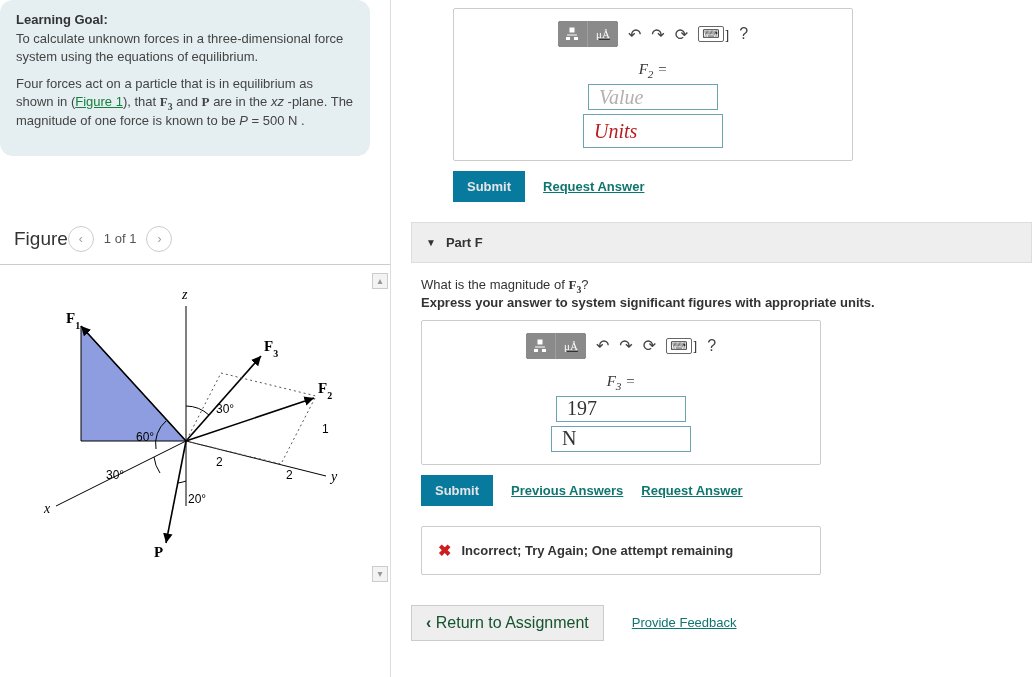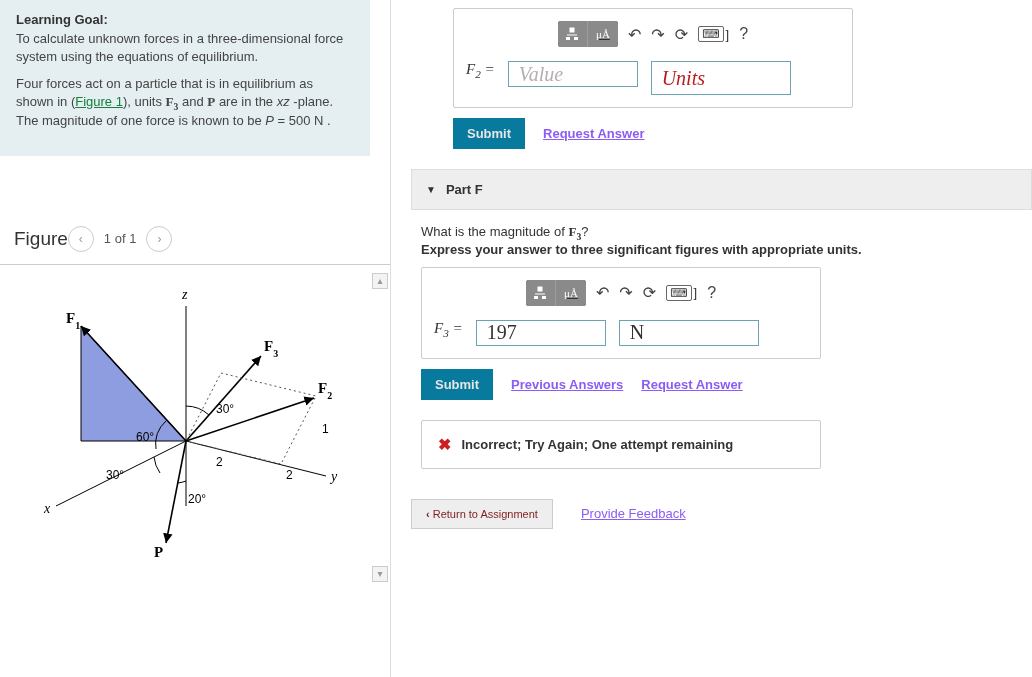--- a/index.html
+++ b/index.html
@@ -1,19 +1,19 @@
 <!DOCTYPE html>
 <html><head>
 <meta charset="utf-8">
 <style>
   * { box-sizing: border-box; }
   body { margin: 0; font-family: Arial, Helvetica, sans-serif; font-size: 13px; color: #333; background: #fff; width: 1032px; }
   .container { display: flex; }
   .left { width: 390px; padding: 0; }
-  .learning-goal { background: #e5eff1; padding: 12px 16px 16px; margin: 0 0 8px 0; width: 370px; }
+  .learning-goal { background: #e5eff1; padding: 12px 16px 16px; margin: 0 0 8px 0; width: 370px; border-radius: 13px; }
   .learning-goal .heading { font-weight: bold; margin-bottom: 3px; }
   .learning-goal p { margin: 0 0 10px 0; line-height: 1.35; color: #444; }
   .learning-goal a { color: #15803d; text-decoration: underline; }
   .figure-section { margin-top: 70px; }
   .figure-header { display: flex; align-items: center; justify-content: flex-start; padding: 0 14px; }
   .figure-title { font-size: 19px; color: #333; }
   .pager { display: flex; align-items: center; gap: 6px; color: #555; }
   .pager .nav { width: 26px; height: 26px; border: 1px solid #ccc; border-radius: 50%; display: inline-flex; align-items: center; justify-content: center; color: #999; font-size: 12px; background: #fff; }
   .pager .counter { margin: 0 4px; }
   .figure-hr { border: none; border-top: 1px solid #ccc; margin: 12px 0 6px; }
@@ -22,52 +22,52 @@
   .scroll-up { top: 2px; }
   .scroll-down { bottom: 2px; }
 
   .right { flex: 1; padding: 0 0 0 20px; border-left: 1px solid #ddd; min-height: 677px; }
   .answer-panel { border: 1px solid #ccc; border-radius: 2px; padding: 12px; margin: 8px 0 10px; width: 400px; background: #fff; }
   .toolbar { display: flex; align-items: center; gap: 10px; justify-content: center; margin-bottom: 14px; }
   .tool-group { display: inline-flex; background: #0c4a6e; border-radius: 3px; overflow: hidden; text-decoration: underline; }
   .tool-btn { width: 30px; height: 26px; background: #8a8a8a; display: inline-flex; align-items: center; justify-content: center; color: #fff; font-size: 11px; font-family: 'Times New Roman', serif; border-right: 1px solid #9e9e9e; }
   .tool-btn:last-child { border-right: none; }
   .tool-icon { color: #444; font-size: 16px; cursor: pointer; }
-  .equation { display: flex; gap: 13px; }
+  .equation { display: flex; align-items: center; gap: 4px; flex-direction: column; }
   .eq-label { font-style: italic; font-family: 'Times New Roman', serif; font-size: 15px; }
   .input-box { border: 1px solid #6ba3b5; height: 26px; padding: 4px 10px; font-size: 20px; font-family: 'Times New Roman', serif; background: #fff; }
   .units-box { border: 1px solid #6ba3b5; height: 34px; padding: 4px 10px; font-size: 20px; font-family: 'Times New Roman', serif; color: #b91c1c; font-style: italic; width: 140px; display: inline-flex; align-items: center; }
   .value-placeholder { color: #b5afaf; font-style: italic; width: 130px; display: inline-flex; align-items: center; }
   .value-filled { width: 130px; display: inline-flex; align-items: center; }
   .actions { margin: 10px 0 20px; display: flex; align-items: center; gap: 18px; }
   .submit-btn { background: #077a9e; color: #e5e5e5; border: none; padding: 8px 14px; font-size: 13px; cursor: pointer; font-weight: bold; }
-  .link { color: #8b5cf6; text-decoration: underline; font-size: 13px; cursor: pointer; font-weight: bold; }
+  .link { color: #0f766e; text-decoration: underline; font-size: 13px; cursor: pointer; font-weight: bold; }
   .part-header { background: #eeeeee; padding: 12px 14px; margin: 14px 0 14px; font-weight: bold; color: #333; display: flex; align-items: center; gap: 10px; border: 1px solid #ddd; }
   .part-header .arrow { font-size: 10px; }
   .part-body { padding: 0 10px 0; }
   .question { }
   .instruction { font-weight: bold; margin-bottom: 10px; }
   .feedback { border: 1px solid #ccc; border-radius: 2px; padding: 14px 16px; width: 400px; margin-top: 8px; display: flex; align-items: center; gap: 10px; background: #fff; }
   .feedback .x { color: #cc1f1f; font-size: 16px; font-weight: bold; }
   .return-bar { margin-top: 30px; display: flex; align-items: center; gap: 28px; }
-  .return-btn { background: #eeeeee; border: 1px solid #ccc; padding: 8px 14px; color: #7f1d1d; font-size: 11px; cursor: pointer; }
+  .return-btn { background: #eeeeee; border: 1px solid #ccc; padding: 8px 14px; color: #14532d; font-size: 16px; cursor: pointer; }
   .keyboard-icon { font-size: 12px; border: 1px solid #666; padding: 0 3px; border-radius: 2px; }
   .main-block { padding-left: 42px; }
   sub { font-size: 0.75em; }
 </style>
 </head>
 <body>
 
 <div class="container">
   <div class="left">
     <div class="learning-goal">
       <div class="heading">Learning Goal:</div>
       <p>To calculate unknown forces in a three-dimensional force system using the equations of equilibrium.</p>
       <p>
-        <span>Four forces act on a particle that is in equilibrium as shown in (</span><a href="#">Figure 1</a><span>), units </span><b style="font-family:'Times New Roman',serif">F<sub>3</sub></b><span> and </span><b style="font-family:'Times New Roman',serif">P</b><span> are in the </span><i>xz</i><span> -plane. The magnitude of one force is known to be </span><i>P</i><span> = 500 N .</span>
+        <span>Four forces act on a particle that is in equilibrium as shown in (</span><a href="#">Figure 1</a><span>), that </span><b style="font-family:'Times New Roman',serif">F<sub>3</sub></b><span> and </span><b style="font-family:'Times New Roman',serif">P</b><span> are in the </span><i>xz</i><span> -plane. The magnitude of one force is known to be </span><i>P</i><span> = 500 N .</span>
       </p>
     </div>
 
     <div class="figure-section">
       <div class="figure-header">
         <div class="figure-title">Figure</div>
         <div class="pager">
           <span class="nav">‹</span>
           <span class="counter">1 of 1</span>
           <span class="nav">›</span>
@@ -164,21 +164,21 @@
         <span class="link">Request Answer</span>
       </div>
     </div>
 
     <div class="part-header">
       <span class="arrow">▼</span>
       <span>Part F</span>
     </div>
     <div class="part-body">
       <div class="question">What is the magnitude of <b style="font-family:'Times New Roman',serif">F<sub>3</sub></b>?</div>
-      <div class="instruction">Express your answer to three significant figures with appropriate units.</div>
+      <div class="instruction">Express your answer to system significant figures with appropriate units.</div>
 
       <div class="main-block" style="padding-left:0">
         <div class="answer-panel">
           <div class="toolbar">
             <div class="tool-group">
               <span class="tool-btn">
                 <svg width="14" height="14">
                     <rect x="5" y="1" width="4" height="4" fill="#fff" stroke="#fff"></rect>
                     <line x1="2" y1="8" x2="12" y2="8" stroke="#fff"></line>
                     <rect x="1" y="10" width="4" height="3" fill="#fff"></rect>

